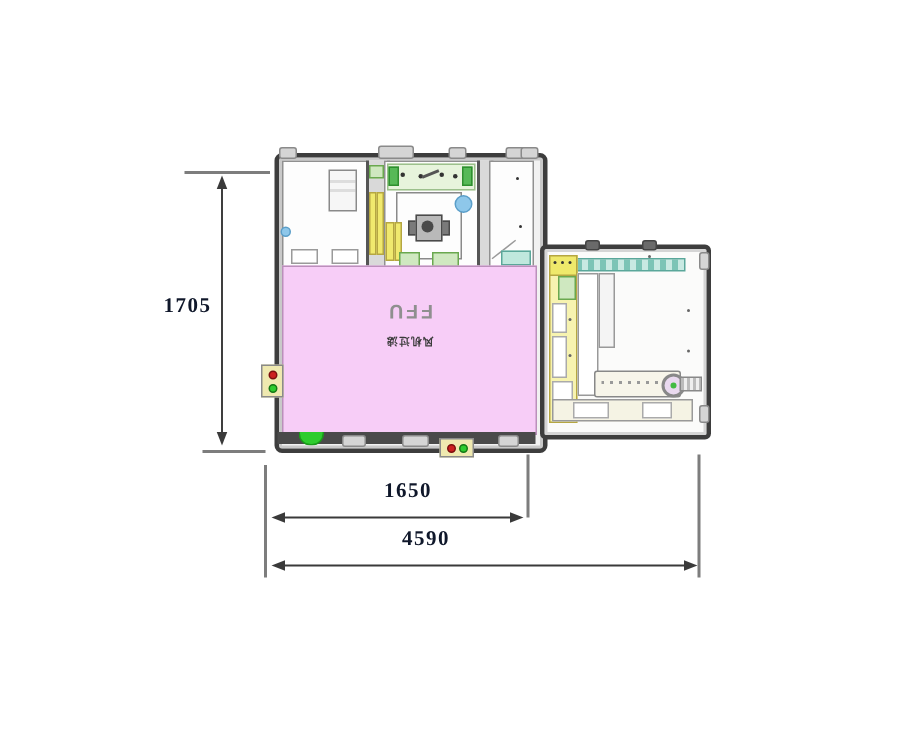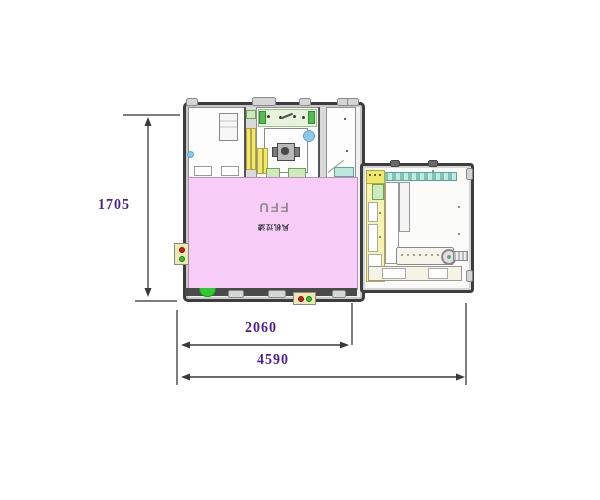--- a/index.html
+++ b/index.html
@@ -2,21 +2,21 @@
 <html><head>
 <meta charset="utf-8">
 <style>
   html,body{margin:0;padding:0;background:#ffffff;}
   #canvas{position:relative;width:600px;height:500px;background:#ffffff;overflow:hidden;
           font-family:"Liberation Sans",sans-serif;}
 
   
   .extline{position:absolute;background:#7d7d7d;}
   .dim-label{position:absolute;font-family:"Liberation Serif",serif;font-weight:bold;
-             color:#4c1d95;font-size:14px;letter-spacing:1px;}
+             color:#0f172a;font-size:14px;letter-spacing:1px;margin-left:11px;}
   svg.dim{position:absolute;overflow:visible;}
   svg.dim line{stroke:#3a3a3a;stroke-width:1.3;}
   svg.dim polygon{fill:#3a3a3a;}
 
   
   .machine{position:absolute;left:183px;top:102px;width:176px;height:194px;
            background:#f1f1f1;border:3px solid #3d3d3d;border-radius:5px;
            box-shadow:inset 0 0 0 2px #c9c9c9;}
   .tab{position:absolute;background:#d5d5d5;border:1px solid #8a8a8a;border-radius:2px;}
   .tab.dark{background:#6a6a6a;border-color:#444;}
@@ -192,21 +192,21 @@
   <div class="white-slot" style="left:382px;top:268px;width:22px;height:9px;"></div>
   <div class="white-slot" style="left:428px;top:268px;width:18px;height:9px;"></div>
   <div class="pdot" style="left:458px;top:206px;"></div>
   <div class="pdot" style="left:458px;top:233px;"></div>
   <div class="pdot" style="left:432px;top:170px;"></div>
 
   <div class="extline" style="left:176px;top:310px;width:2px;height:75px;"></div>
   <div class="extline" style="left:351px;top:303px;width:2px;height:42px;"></div>
   <div class="extline" style="left:465px;top:303px;width:2px;height:82px;"></div>
 
-  <div class="dim-label" style="left:236px;top:320px;width:50px;text-align:center;">2060</div>
+  <div class="dim-label" style="left:236px;top:320px;width:50px;text-align:center;">1650</div>
   <svg class="dim" style="left:180px;top:339px;" width="170" height="12">
     <line x1="9" y1="6" x2="161" y2="6"></line>
     <polygon points="1,6 10,2.5 10,9.5"></polygon>
     <polygon points="169,6 160,2.5 160,9.5"></polygon>
   </svg>
 
   <div class="dim-label" style="left:248px;top:352px;width:50px;text-align:center;">4590</div>
   <svg class="dim" style="left:180px;top:371px;" width="286" height="12">
     <line x1="9" y1="6" x2="277" y2="6"></line>
     <polygon points="1,6 10,2.5 10,9.5"></polygon>

